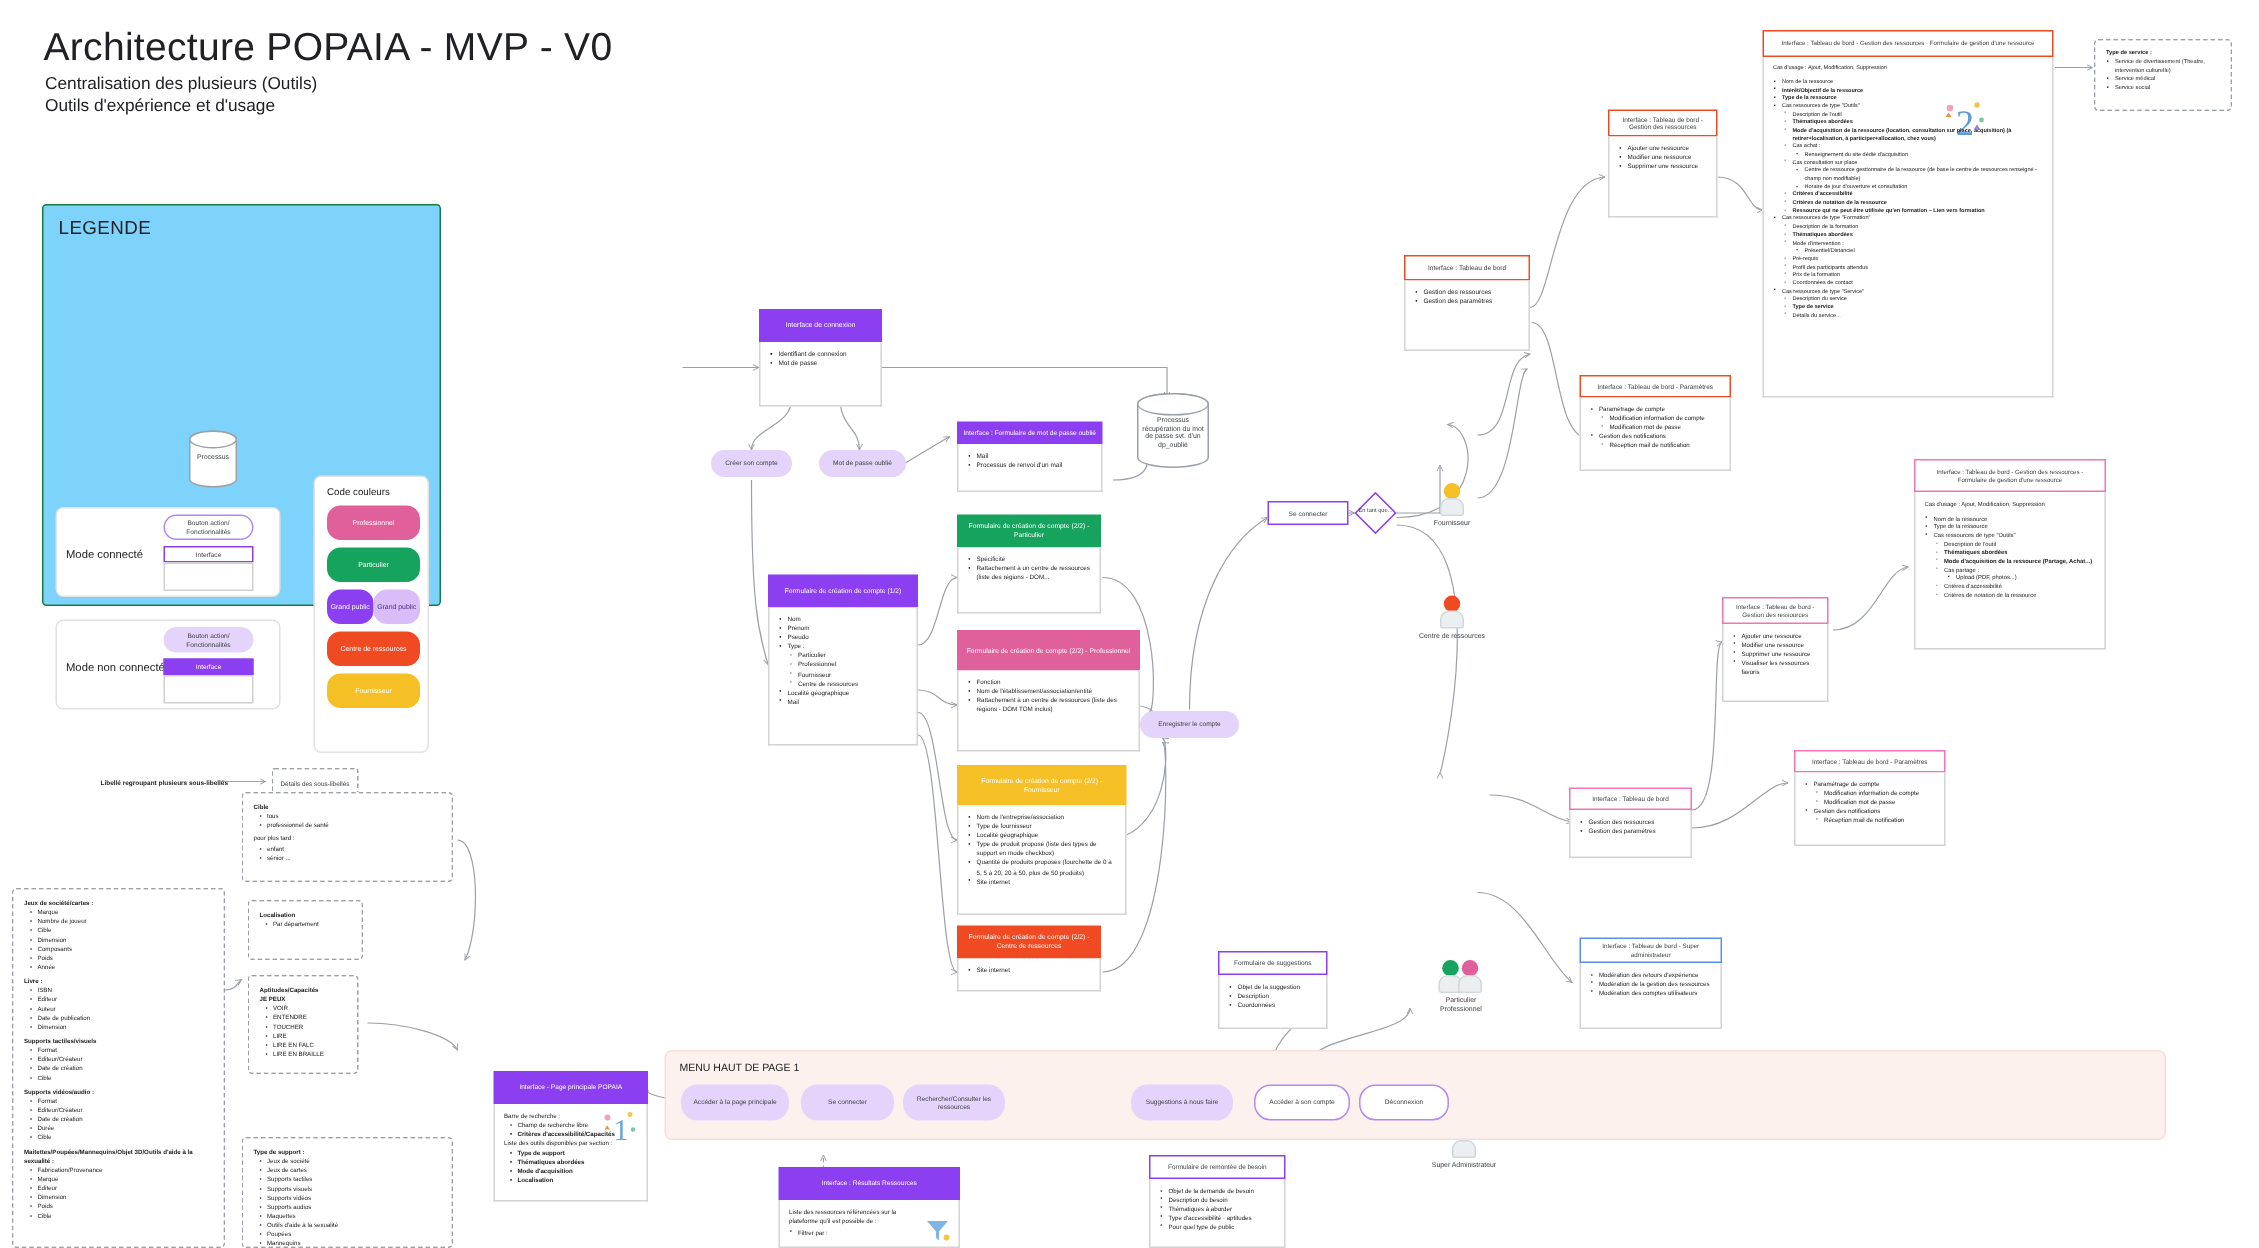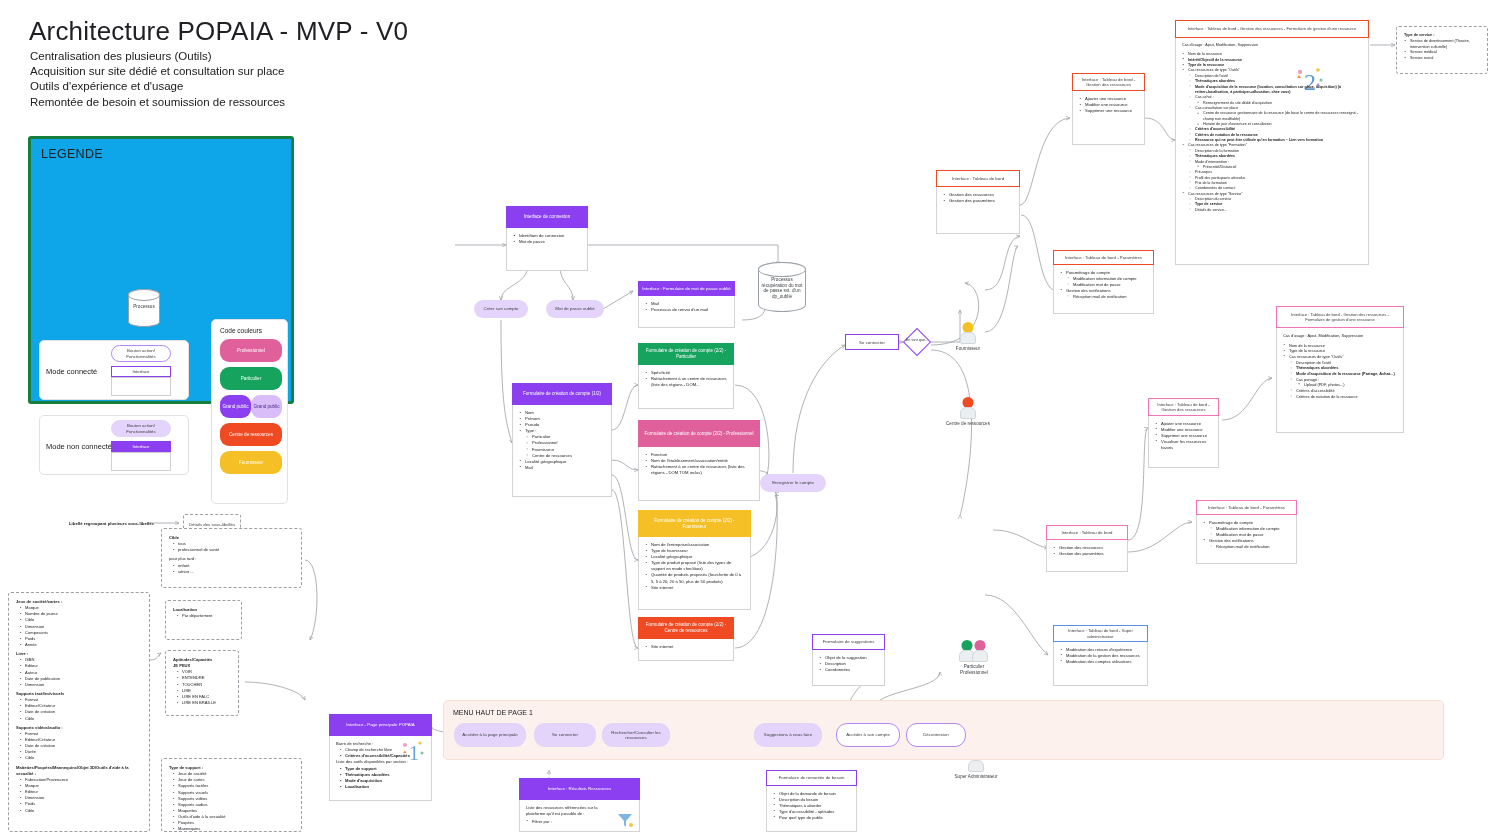--- a/index.html
+++ b/index.html
@@ -15,21 +15,21 @@
   .abs { position: absolute; }
 
   
   .title {
     font-size: 26px; font-weight: 400; color: #202124; letter-spacing: .2px;
   }
   .subline { font-size: 11.5px; color: #202124; line-height: 15.2px; }
 
   
   .legend-box {
-    border: 3px solid #15803d; border-radius: 3px; background: #0ea5e9;
+    border: 1px solid #15803d; border-radius: 3px; background: #7dd3fc;
   }
   .legend-title { font-size: 12.5px; letter-spacing: .3px; color: #202124; }
   .legend-sub { border: 1px solid #e2e2e2; border-radius: 5px; background: #fff; }
   .legend-mode-label { font-size: 7.5px; color: #202124; }
 
   .cyl {
     border: 1px solid #9aa0a6; border-radius: 50% / 14%;
     background: #fff; position: relative;
   }
   .cyl::before {
@@ -229,23 +229,21 @@
       <path d="M150,660 C158,660 158,655 161,653"></path>
     </g>
     <g fill="none" stroke="#9aa0a6" stroke-width="0.8" stroke-dasharray="3 2" marker-end="url(#ah)">
       <path d="M549,790 L549,770"></path>
     </g>
   </svg>
 
   <div class="abs title" style="left:29px; top:16px;">Architecture POPAIA - MVP - V0</div>
   <div class="abs" id="sublines" style="left:30px; top:49px; width:420px;">
       <div class="subline">Centralisation des plusieurs (Outils)</div>
-      <div class="subline">Acquisition sur site dédié et consultation sur place</div>
       <div class="subline">Outils d'expérience et d'usage</div>
-      <div class="subline">Remontée de besoin et soumission de ressources</div>
     </div>
 
   <div class="abs legend-box" style="left:28px; top:136px; width:266px; height:268px;">
     <div class="abs legend-title" style="left:10px; top:8px;">LEGENDE</div>
 
     <div class="abs cyl" style="left:97px; top:150px; width:32px; height:38px;">
       <div class="cyl-label" style="top:14px;">Processus</div>
     </div>
 
     <div class="abs legend-sub" style="left:8px; top:201px; width:150px; height:60px;">

